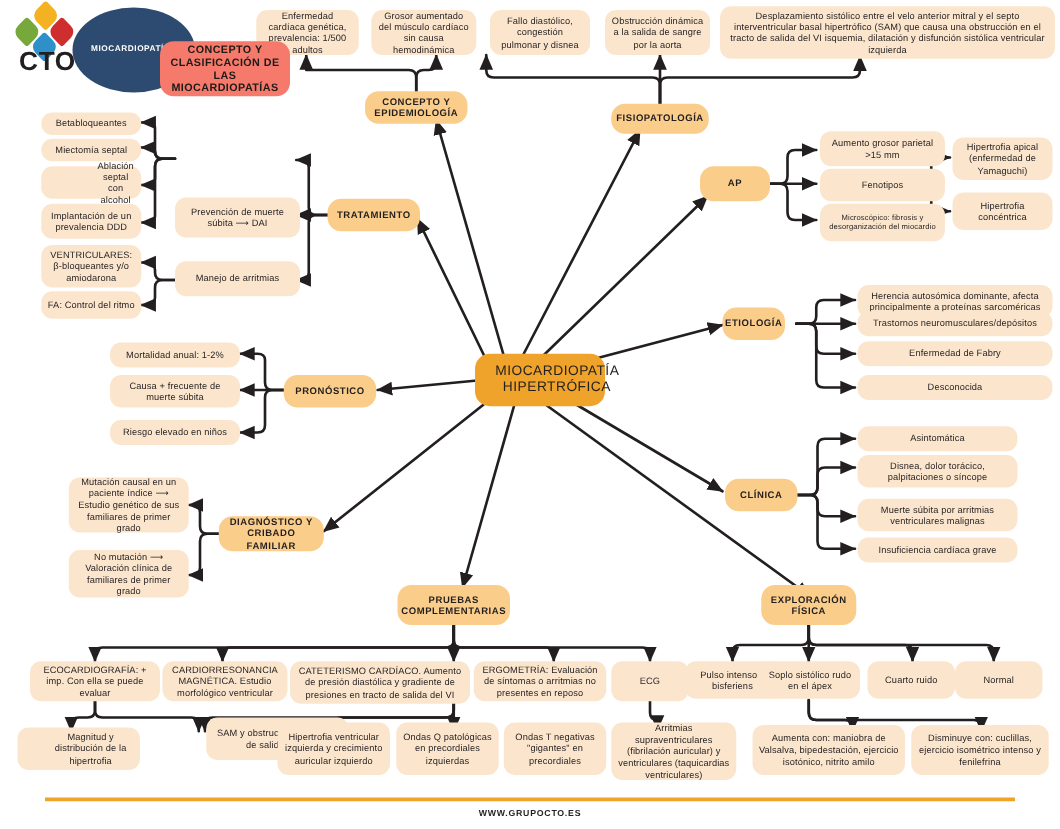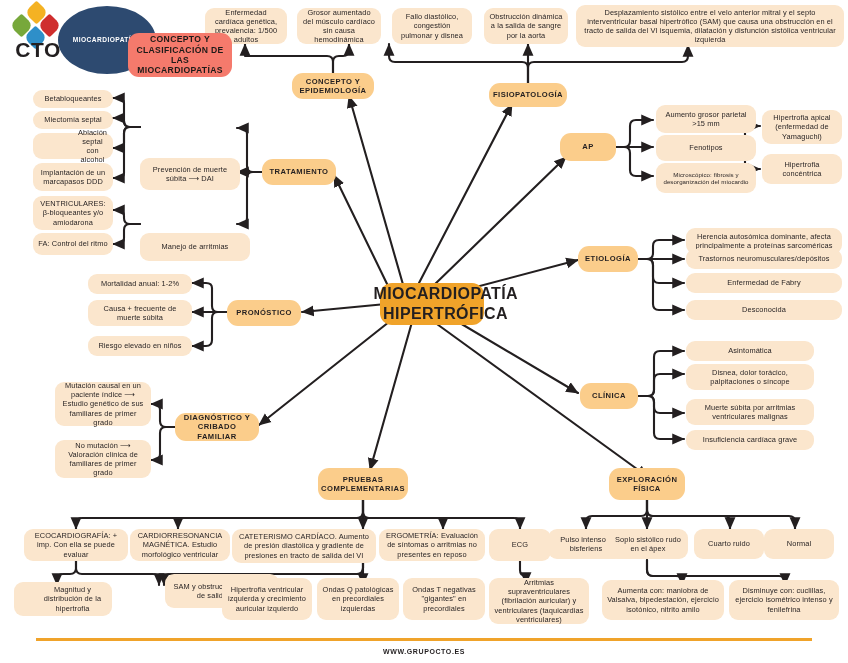--- a/index.html
+++ b/index.html
@@ -42,22 +42,22 @@
   }
   .branch{
     background:#fbcd8b;
     font-size:7.6px;
     font-weight:700;
     letter-spacing:.45px;
     border-radius:11px;
   }
   .center-node{
     background:#f0a32a;
-    font-size:16px;
-    font-weight:700;
+    font-size:11px;
+    font-weight:400;
     letter-spacing:.4px;
     border-radius:12px;
     z-index:5;
     padding-left:32px;
   }
   .concept-node{
     background:#f57a6c;
     font-size:8.6px;
     font-weight:700;
     letter-spacing:.35px;
@@ -225,39 +225,39 @@
   <div class="node leaf" style="left:484px;top:8px;width:84px;height:36px;">Obstrucción dinámica a la salida de sangre por la aorta</div>
   <div class="node leaf" style="left:576px;top:5px;width:268px;height:42px;">Desplazamiento sistólico entre el velo anterior mitral y el septo interventricular basal hipertrófico (SAM) que causa una obstrucción en el tracto de salida del VI  isquemia, dilatación y disfunción sistólica ventricular izquierda</div>
 
   <div class="node branch" style="left:560px;top:133px;width:56px;height:28px;">AP</div>
   <div class="node leaf" style="left:656px;top:105px;width:100px;height:28px;">Aumento grosor parietal &gt;15 mm</div>
   <div class="node leaf" style="left:656px;top:135px;width:100px;height:26px;">Fenotipos</div>
   <div class="node leaf tiny" style="left:656px;top:163px;width:100px;height:30px;">Microscópico: fibrosis y desorganización del miocardio</div>
   <div class="node leaf" style="left:762px;top:110px;width:80px;height:34px;">Hipertrofia apical (enfermedad de Yamaguchi)</div>
   <div class="node leaf" style="left:762px;top:154px;width:80px;height:30px;">Hipertrofia concéntrica</div>
 
-  <div class="node branch" style="left:578px;top:246px;width:60px;height:26px;">ETIOLOGÍA</div>
+  <div class="node branch" style="left:578px;top:246px;width:50px;height:26px;">ETIOLOGÍA</div>
   <div class="node leaf" style="left:686px;top:228px;width:156px;height:26px;">Herencia autosómica dominante, afecta principalmente a proteínas sarcoméricas</div>
   <div class="node leaf" style="left:686px;top:249px;width:156px;height:20px;">Trastornos neuromusculares/depósitos</div>
   <div class="node leaf" style="left:686px;top:273px;width:156px;height:20px;">Enfermedad de Fabry</div>
   <div class="node leaf" style="left:686px;top:300px;width:156px;height:20px;">Desconocida</div>
 
   <div class="node branch" style="left:580px;top:383px;width:58px;height:26px;">CLÍNICA</div>
   <div class="node leaf" style="left:686px;top:341px;width:128px;height:20px;">Asintomática</div>
   <div class="node leaf" style="left:686px;top:364px;width:128px;height:26px;">Disnea, dolor torácico, palpitaciones o síncope</div>
   <div class="node leaf" style="left:686px;top:399px;width:128px;height:26px;">Muerte súbita por arritmias ventriculares malignas</div>
   <div class="node leaf" style="left:686px;top:430px;width:128px;height:20px;">Insuficiencia cardíaca grave</div>
 
   <div class="node branch" style="left:262px;top:159px;width:74px;height:26px;">TRATAMIENTO</div>
   <div class="node leaf" style="left:140px;top:158px;width:100px;height:32px;">Prevención de muerte súbita ⟶ DAI</div>
-  <div class="node leaf" style="left:140px;top:209px;width:110px;height:28px;margin-top:24px;">Manejo de arritmias</div>
+  <div class="node leaf" style="left:140px;top:209px;width:100px;height:28px;">Manejo de arritmias</div>
   <div class="node leaf" style="left:33px;top:90px;width:80px;height:18px;">Betabloqueantes</div>
   <div class="node leaf" style="left:33px;top:111px;width:80px;height:18px;">Miectomía septal</div>
   <div class="node leaf" style="left:33px;top:133px;width:80px;height:26px;padding-left:44px;">Ablación septal con alcohol</div>
-  <div class="node leaf" style="left:33px;top:163px;width:80px;height:28px;">Implantación de un marcapasos DDD</div>
+  <div class="node leaf" style="left:33px;top:163px;width:80px;height:28px;">Implantación de un prevalencia DDD</div>
   <div class="node leaf" style="left:33px;top:196px;width:80px;height:34px;">VENTRICULARES: β-bloqueantes y/o amiodarona</div>
   <div class="node leaf" style="left:33px;top:233px;width:80px;height:22px;">FA: Control del ritmo</div>
 
   <div class="node branch" style="left:227px;top:300px;width:74px;height:26px;">PRONÓSTICO</div>
   <div class="node leaf" style="left:88px;top:274px;width:104px;height:20px;">Mortalidad anual: 1-2%</div>
   <div class="node leaf" style="left:88px;top:300px;width:104px;height:26px;">Causa + frecuente de muerte súbita</div>
   <div class="node leaf" style="left:88px;top:336px;width:104px;height:20px;">Riesgo elevado en niños</div>
 
   <div class="node branch" style="left:175px;top:413px;width:84px;height:28px;">DIAGNÓSTICO Y CRIBADO FAMILIAR</div>
   <div class="node leaf" style="left:55px;top:382px;width:96px;height:44px;">Mutación causal en un paciente índice ⟶ Estudio genético de sus familiares de primer grado</div>

